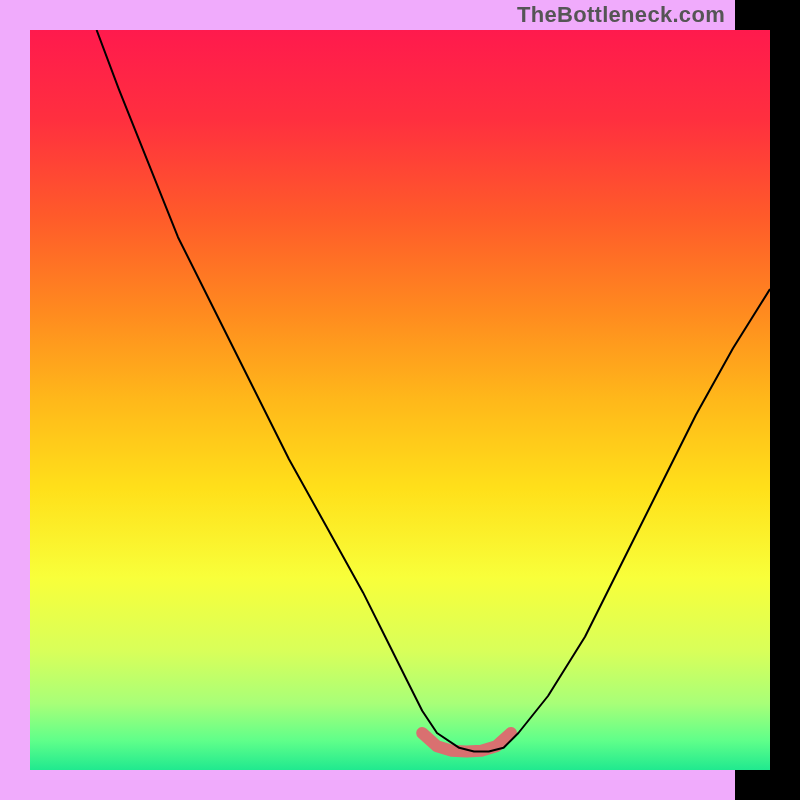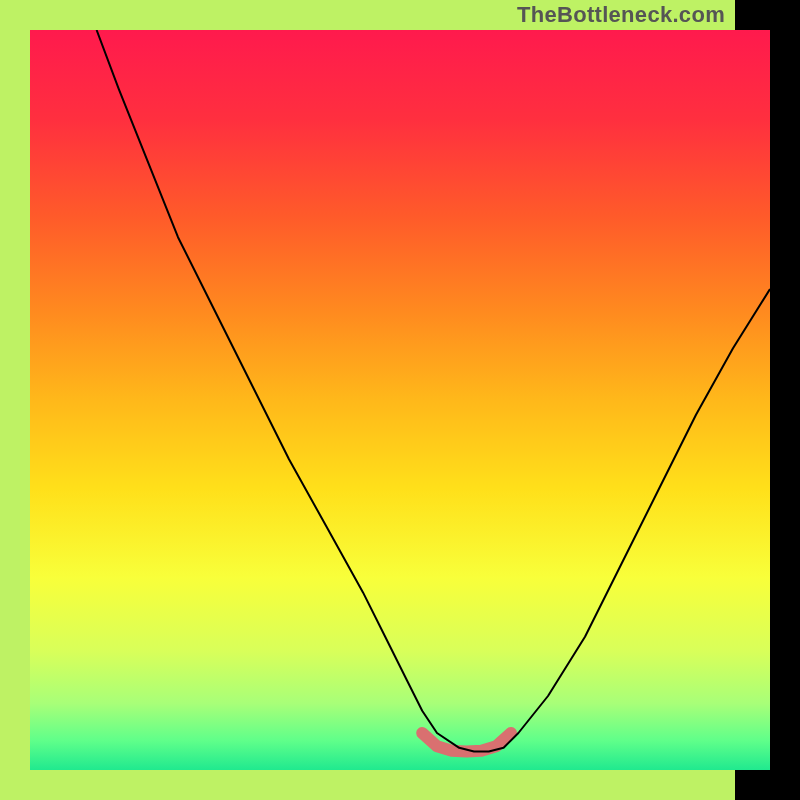--- a/index.html
+++ b/index.html
@@ -8,21 +8,21 @@
     width: 800px;
     height: 800px;
     background: #000000;
     overflow: hidden;
     font-family: Arial, Helvetica, sans-serif;
   }
   .frame {
     position: relative;
     width: 735px;
     height: 800px;
-    background: #bef264;
+    background: #f0abfc;
   }
   .watermark {
     position: absolute;
     top: 2px;
     right: 10px;
     color: #555555;
     font-size: 22px;
     font-weight: 600;
     letter-spacing: 0.3px;
     z-index: 20;

